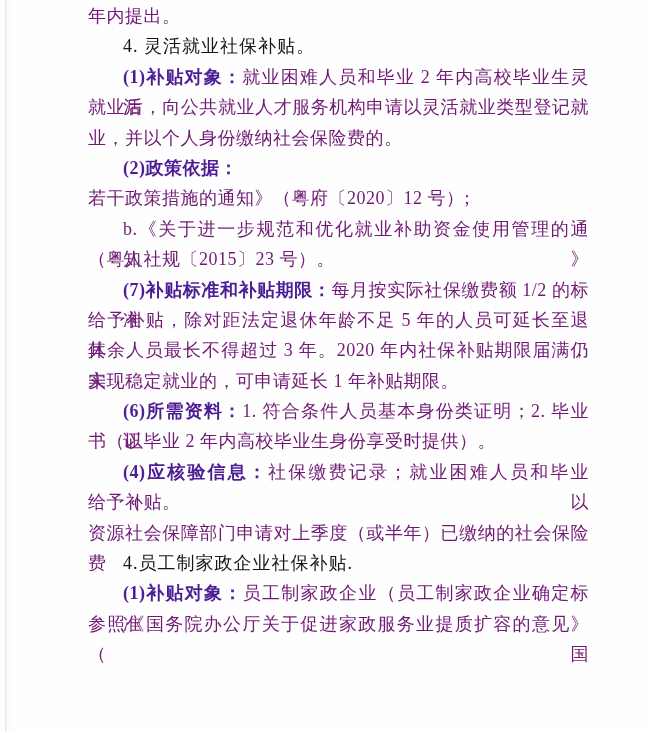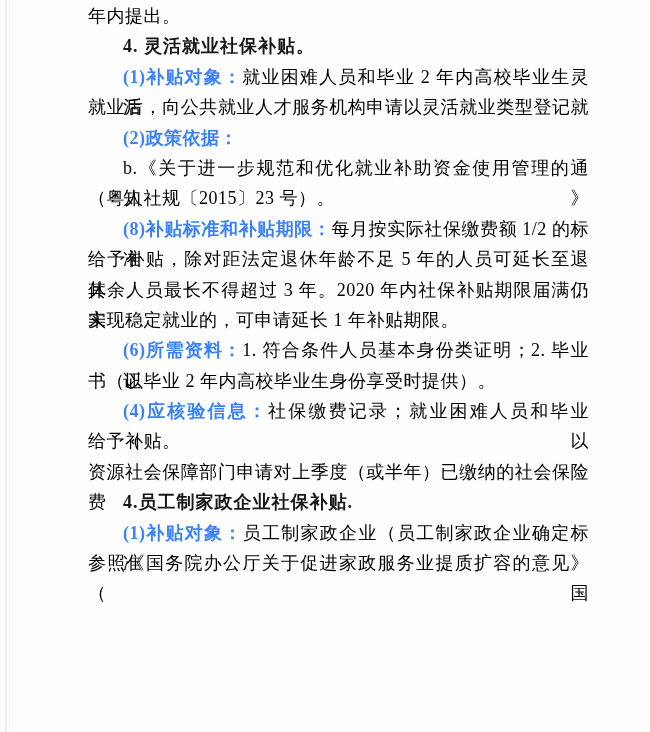--- a/index.html
+++ b/index.html
@@ -48,46 +48,48 @@
     white-space: nowrap;
     letter-spacing: 0.5px;
   }
   .line.justify {
     white-space: normal;
     text-align-last: justify;
   }
   .line.indent {
     padding-left: 35px;
   }
-  .seg { color: #000000; }
+  .seg { color: #701a75; }
   .seg.bold {
     font-weight: bold;
-    color: #3b82f6;
+    color: #4c1d95;
   }
   .line.heading .seg {
-    font-weight: bold;
+    font-weight: normal;
     color: #161616;
     letter-spacing: 1px;
   }
 </style>
 </head>
 <body>
 
 <div id="page" style="background: rgb(254, 254, 254);">
   <div id="edge-line" style="background: rgb(238, 238, 238);"></div>
   <div id="edge-line2"></div>
   <div id="content">
       <div class="line"><span class="seg">年内提出。</span></div>
       <div class="line indent heading"><span class="seg bold">4. 灵活就业社保补贴。</span></div>
       <div class="line indent justify"><span class="seg bold">(1)补贴对象：</span><span class="seg">就业困难人员和毕业 2 年内高校毕业生灵活</span></div>
       <div class="line justify"><span class="seg">就业后，向公共就业人才服务机构申请以灵活就业类型登记就</span></div>
+      <div class="line"><span class="seg">业，并以个人身份缴纳社会保险费的。</span></div>
       <div class="line indent"><span class="seg bold">(2)政策依据：</span></div>
+      <div class="line"><span class="seg">若干政策措施的通知》（粤府〔2020〕12 号）;</span></div>
       <div class="line indent justify"><span class="seg">b.《关于进一步规范和优化就业补助资金使用管理的通知》</span></div>
       <div class="line"><span class="seg">（粤人社规〔2015〕23 号）。</span></div>
-      <div class="line indent justify"><span class="seg bold">(8)补贴标准和补贴期限：</span><span class="seg">每月按实际社保缴费额 1/2 的标准</span></div>
+      <div class="line indent justify"><span class="seg bold">(7)补贴标准和补贴期限：</span><span class="seg">每月按实际社保缴费额 1/2 的标准</span></div>
       <div class="line justify"><span class="seg">给予补贴，除对距法定退休年龄不足 5 年的人员可延长至退休，</span></div>
       <div class="line justify"><span class="seg">其余人员最长不得超过 3 年。2020 年内社保补贴期限届满仍未</span></div>
       <div class="line"><span class="seg">实现稳定就业的，可申请延长 1 年补贴期限。</span></div>
       <div class="line indent justify"><span class="seg bold">(6)所需资料：</span><span class="seg">1. 符合条件人员基本身份类证明；2. 毕业证</span></div>
       <div class="line"><span class="seg">书（以毕业 2 年内高校毕业生身份享受时提供）。</span></div>
       <div class="line indent justify"><span class="seg bold">(4)应核验信息：</span><span class="seg">社保缴费记录；就业困难人员和毕业（以</span></div>
       <div class="line"><span class="seg">给予补贴。</span></div>
       <div class="line justify"><span class="seg">资源社会保障部门申请对上季度（或半年）已缴纳的社会保险费</span></div>
       <div class="line indent heading"><span class="seg bold">4.员工制家政企业社保补贴.</span></div>
       <div class="line indent justify"><span class="seg bold">(1)补贴对象：</span><span class="seg">员工制家政企业（员工制家政企业确定标准</span></div>

